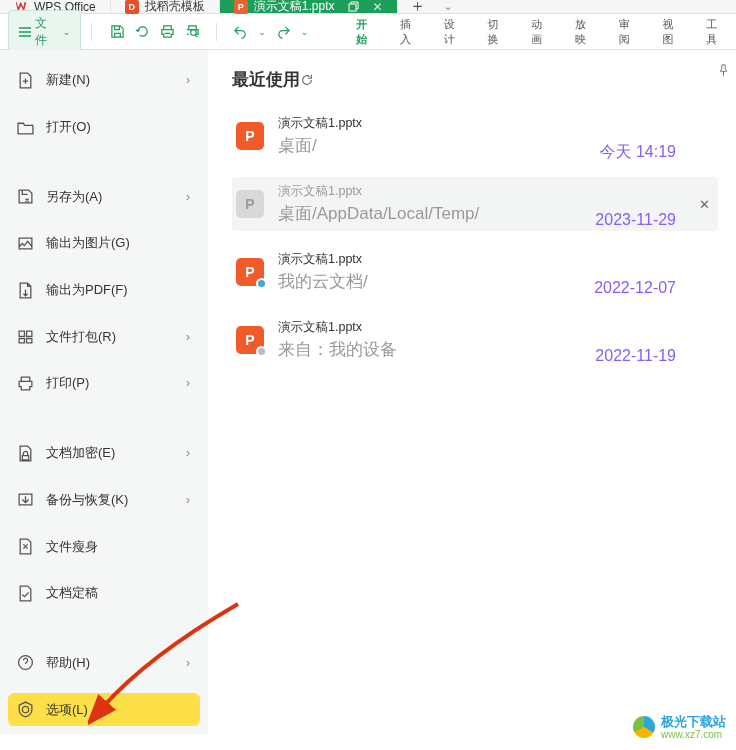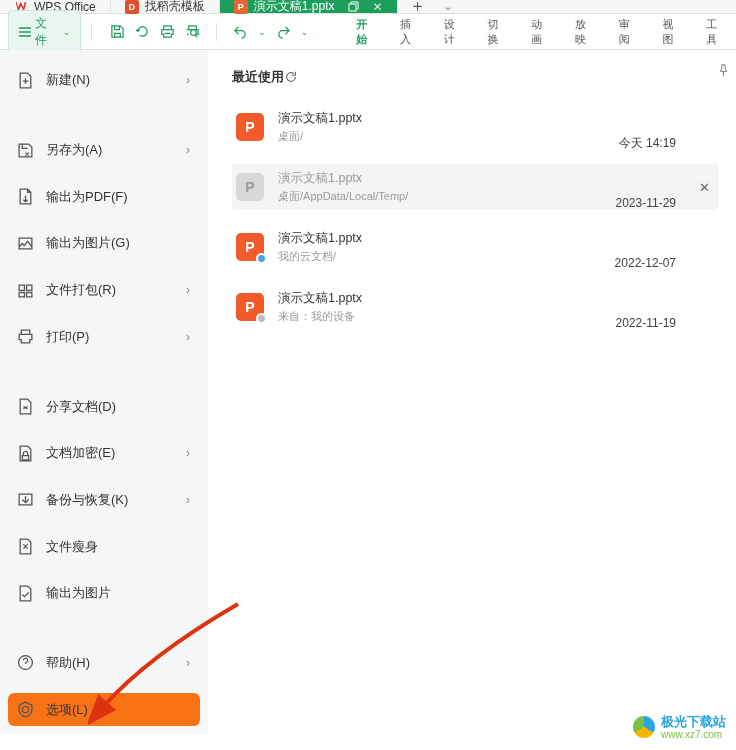--- a/index.html
+++ b/index.html
@@ -23,36 +23,36 @@
 .qat-sep { width:1px; height:18px; background:#dbe5df; margin:0 6px;}
 .ribbon-tabs { display:flex; gap:22px; margin-left:44px; font-size:11px; color:#555;}
 .ribbon-tabs .rtab.active { color:#1d9e5a; font-weight:600; }
 
 
 .main { display:flex; height:calc(750px - 66px); }
 .sidebar { width:208px; background:#f5f7f6; padding:14px 8px 8px 8px; display:flex; flex-direction:column; gap:14px; position:relative;}
 .content { flex:1; padding:18px 18px 0 24px; position:relative;}
 
 .menu-item { display:flex; align-items:center; height:36px; padding:0 10px 0 8px; border-radius:6px; color:#333; font-size:13px; gap:12px; position:relative;}
-.menu-item.selected { background:#f97316;}
+.menu-item.selected { background:#fde047;}
 .menu-item .chev { margin-left:auto; color:#888; font-size:12px;}
 .menu-icon { width:18px; height:18px; display:inline-flex; align-items:center; justify-content:center; color:#555;}
 .sidebar .spacer { height:10px;}
 
-.section-title { font-size:13px; font-weight:600; color:#333; display:flex; align-items:center; }
+.section-title { font-size:17px; font-weight:600; color:#333; display:flex; align-items:center; }
 .recent-list { margin-top:18px; display:flex; flex-direction:column; gap:14px;}
 .recent-item { display:flex; align-items:center; padding:6px 4px; gap:14px; position:relative;}
 .recent-item.hover { background:#f3f5f4; border-radius:4px;}
 .recent-icon { width:28px; height:28px; background:#f15a29; border-radius:5px; display:flex; align-items:center; justify-content:center; color:#fff; font-weight:bold; font-size:14px;}
 .recent-icon.gray { background:#d8d8d8; color:#9a9a9a;}
 .recent-info { display:flex; flex-direction:column; gap:2px;}
 .recent-name { font-size:12.5px; color:#333;}
 .recent-name.gray { color:#9a9a9a;}
-.recent-path { font-size:11px; color:#999;}
-.recent-date { position:absolute; right:42px; font-size:12px; color:#404040;margin-top:32px;}
+.recent-path { font-size:17px; color:#999;}
+.recent-date { position:absolute; right:42px; font-size:16px; color:#8b5cf6;margin-top:32px;}
 .recent-close { position:absolute; right:8px; color:#666; font-size:13px;}
 .pin-icon { position:absolute; top:14px; right:6px; color:#777;}
 
 
 .arrow-svg { position:absolute; left:88px; bottom:24px; pointer-events:none;}
 
 
 .watermark { position:absolute; right:10px; bottom:10px; display:flex; align-items:center; gap:6px;}
 .wm-logo { width:22px; height:22px; border-radius:50%; background:conic-gradient(#2aa5e0 0 120deg,#f7b500 120deg 240deg,#7ac142 240deg 360deg);}
 .wm-text { display:flex; flex-direction:column; line-height:1.1;}
@@ -156,76 +156,76 @@
   <div class="sidebar">
     <div class="menu-item">
       <span class="menu-icon">
           <svg width="17" height="17" viewBox="0 0 16 16">
             <path fill="none" stroke="#555" stroke-width="1.2" d="M3 1h7l3 3v11H3zM8 6v5M5.5 8.5h5"></path>
           </svg>
         </span>
       <span>新建(N)</span>
       <span class="chev">›</span>
     </div>
+    <div class="menu-item">
+      <span class="menu-icon">
+          <svg width="17" height="17" viewBox="0 0 16 16">
+            <path fill="none" stroke="#555" stroke-width="1.2" d="M1 4h5l1 2h8v8H1z"></path>
+          </svg>
+        </span>
+      <span>打开(O)</span>
+    </div>
     <div class="spacer"></div>
     <div class="menu-item">
       <span class="menu-icon">
           <svg width="17" height="17" viewBox="0 0 16 16">
             <path fill="none" stroke="#555" stroke-width="1.2" d="M2 2h9l3 3v9H2zM5 2v4h5M8 10l3 3m0-3l-3 3"></path>
           </svg>
         </span>
       <span>另存为(A)</span>
       <span class="chev">›</span>
     </div>
     <div class="menu-item">
       <span class="menu-icon">
           <svg width="17" height="17" viewBox="0 0 16 16">
+            <path fill="none" stroke="#555" stroke-width="1.2" d="M2 3h12v10H2zM2 11l3-3 2 2 3-4 4 5M5 6h.01"></path>
+          </svg>
+        </span>
+      <span>输出为图片(G)</span>
+    </div>
+    <div class="menu-item">
+      <span class="menu-icon">
+          <svg width="17" height="17" viewBox="0 0 16 16">
             <path fill="none" stroke="#555" stroke-width="1.2" d="M3 1h7l3 3v11H3zM10 1v3h3M6 11l2 2 2-2M8 7v6"></path>
           </svg>
         </span>
       <span>输出为PDF(F)</span>
     </div>
     <div class="menu-item">
       <span class="menu-icon">
           <svg width="17" height="17" viewBox="0 0 16 16">
-            <path fill="none" stroke="#555" stroke-width="1.2" d="M2 3h12v10H2zM2 11l3-3 2 2 3-4 4 5M5 6h.01"></path>
-          </svg>
-        </span>
-      <span>输出为图片(G)</span>
-    </div>
-    <div class="menu-item">
-      <span class="menu-icon">
-          <svg width="17" height="17" viewBox="0 0 16 16">
             <path fill="none" stroke="#555" stroke-width="1.2" d="M2 3h5v5H2zM9 3h5v5H9zM2 10h5v4H2zM9 10h5v4H9z"></path>
           </svg>
         </span>
       <span>文件打包(R)</span>
       <span class="chev">›</span>
     </div>
     <div class="menu-item">
       <span class="menu-icon">
           <svg width="17" height="17" viewBox="0 0 16 16">
             <path fill="none" stroke="#555" stroke-width="1.2" d="M4 6V2h8v4M2 6h12v5h-2v3H4v-3H2z"></path>
           </svg>
         </span>
       <span>打印(P)</span>
       <span class="chev">›</span>
     </div>
     <div class="spacer"></div>
     <div class="menu-item">
       <span class="menu-icon">
           <svg width="17" height="17" viewBox="0 0 16 16">
-            <path fill="none" stroke="#555" stroke-width="1.2" d="M3 1h7l3 3v11H3zM6 8l4 2M6 10l4-2"></path>
-          </svg>
-        </span>
-      <span>分享文档(D)</span>
-    </div>
-    <div class="menu-item">
-      <span class="menu-icon">
-          <svg width="17" height="17" viewBox="0 0 16 16">
             <path fill="none" stroke="#555" stroke-width="1.2" d="M3 1h7l3 3v11H3zM6 10V8a2 2 0 0 1 4 0v2M5 10h6v4H5z"></path>
           </svg>
         </span>
       <span>文档加密(E)</span>
       <span class="chev">›</span>
     </div>
     <div class="menu-item">
       <span class="menu-icon">
           <svg width="17" height="17" viewBox="0 0 16 16">
             <path fill="none" stroke="#555" stroke-width="1.2" d="M2 3h12v10H2zM5 8l3 3 3-3M8 5v6"></path>
@@ -241,21 +241,21 @@
           </svg>
         </span>
       <span>文件瘦身</span>
     </div>
     <div class="menu-item">
       <span class="menu-icon">
           <svg width="17" height="17" viewBox="0 0 16 16">
             <path fill="none" stroke="#555" stroke-width="1.2" d="M3 1h7l3 3v11H3zM5 9l2 2 4-4"></path>
           </svg>
         </span>
-      <span>输出为图片</span>
+      <span>文档定稿</span>
     </div>
     <div class="spacer"></div>
     <div class="menu-item">
       <span class="menu-icon">
           <svg width="17" height="17" viewBox="0 0 16 16">
             <circle cx="8" cy="8" r="6.5" fill="none" stroke="#555" stroke-width="1.2"></circle>
             <path fill="none" stroke="#555" stroke-width="1.2" d="M6 6a2 2 0 1 1 3 1.7c-.6.4-1 .8-1 1.8M8 12h.01"></path>
           </svg>
         </span>
       <span>帮助(H)</span>

